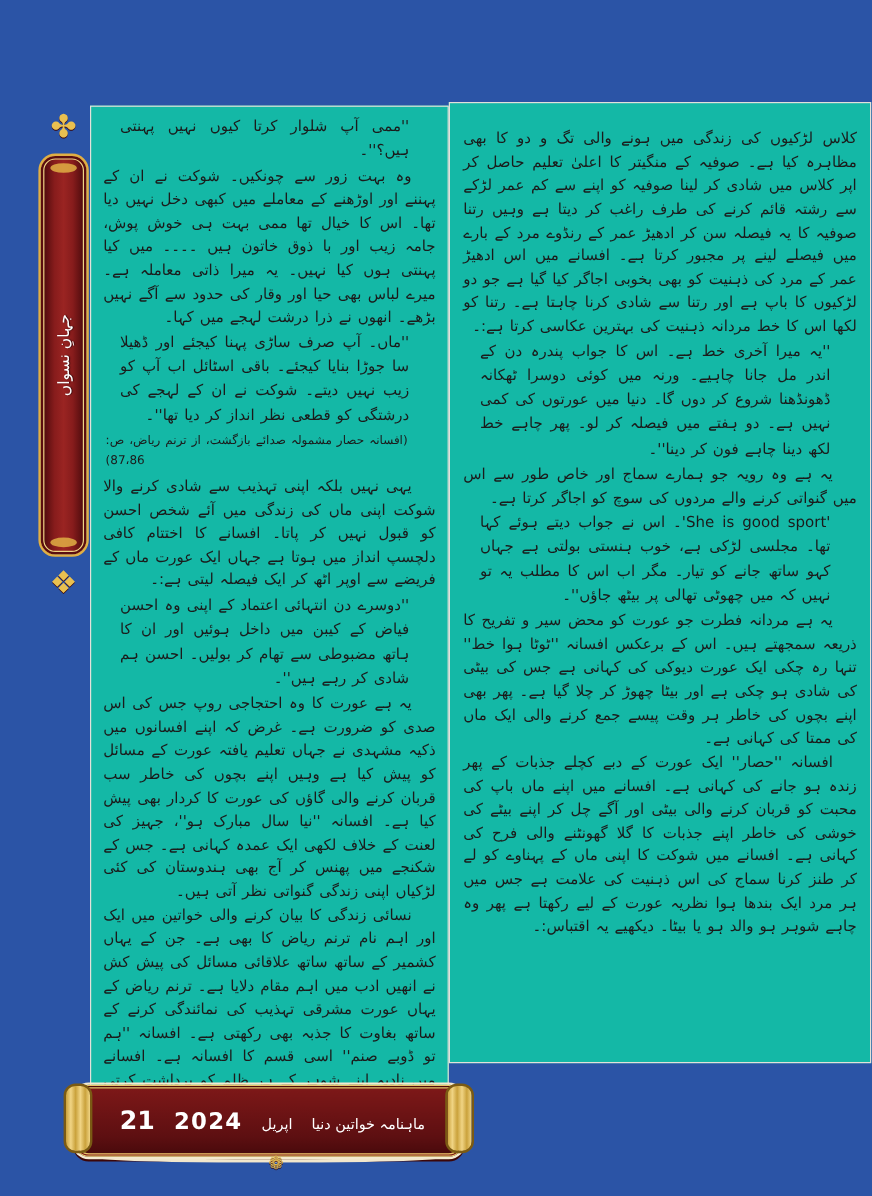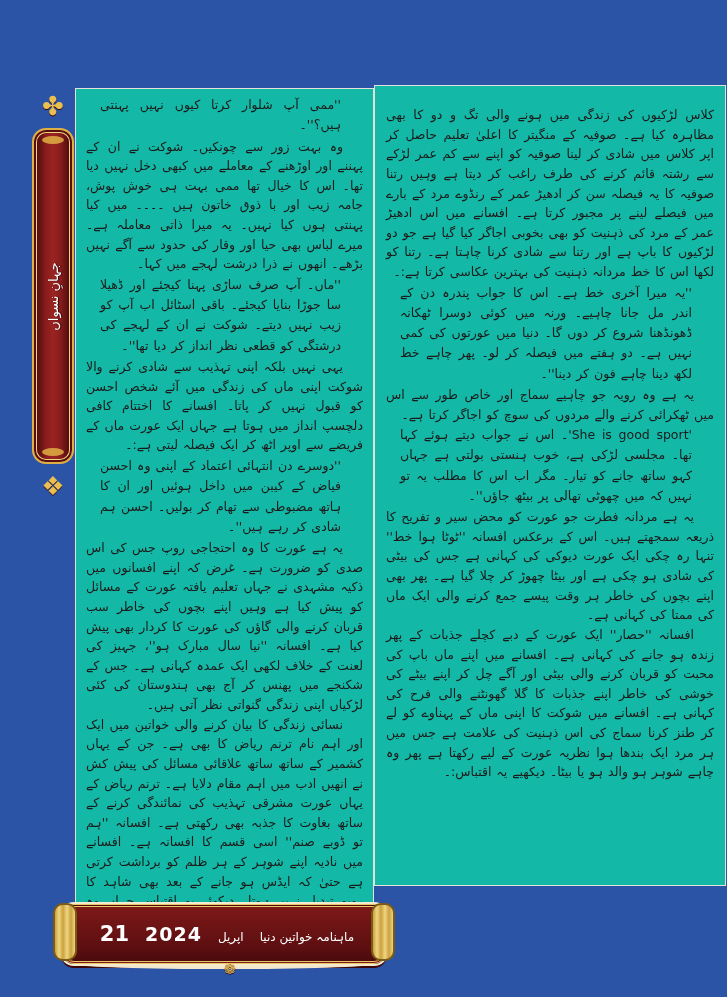--- a/index.html
+++ b/index.html
@@ -66,29 +66,30 @@
     <span class="vert-text">جہانِ نسواں</span>
   </div>
   <div class="finial">
     <span>❖</span>
   </div>
 </div>
 
 <div class="paper-col col-right" id="col-right">
     <p class="para body noindent">کلاس لڑکیوں کی زندگی میں ہونے والی تگ و دو کا بھی مظاہرہ کیا ہے۔ صوفیہ کے منگیتر کا اعلیٰ تعلیم حاصل کر اپر کلاس میں شادی کر لینا صوفیہ کو اپنے سے کم عمر لڑکے سے رشتہ قائم کرنے کی طرف راغب کر دیتا ہے وہیں رتنا صوفیہ کا یہ فیصلہ سن کر ادھیڑ عمر کے رنڈوے مرد کے بارے میں فیصلے لینے پر مجبور کرتا ہے۔ افسانے میں اس ادھیڑ عمر کے مرد کی ذہنیت کو بھی بخوبی اجاگر کیا گیا ہے جو دو لڑکیوں کا باپ ہے اور رتنا سے شادی کرنا چاہتا ہے۔ رتنا کو لکھا اس کا خط مردانہ ذہنیت کی بہترین عکاسی کرتا ہے:۔</p>
     <p class="para quote">''یہ میرا آخری خط ہے۔ اس کا جواب پندرہ دن کے اندر مل جانا چاہیے۔ ورنہ میں کوئی دوسرا ٹھکانہ ڈھونڈھنا شروع کر دوں گا۔ دنیا میں عورتوں کی کمی نہیں ہے۔ دو ہفتے میں فیصلہ کر لو۔ پھر چاہے خط لکھ دینا چاہے فون کر دینا''۔</p>
-    <p class="para body">یہ ہے وہ رویہ جو چاہیے سماج اور خاص طور سے اس میں ٹھکرائی کرنے والے مردوں کی سوچ کو اجاگر کرتا ہے۔</p>
+    <p class="para body">یہ ہے وہ رویہ جو ہمارے سماج اور خاص طور سے اس میں گنواتی کرنے والے مردوں کی سوچ کو اجاگر کرتا ہے۔</p>
     <p class="para quote">'She is good sport'۔ اس نے جواب دیتے ہوئے کہا تھا۔ مجلسی لڑکی ہے، خوب ہنستی بولتی ہے جہاں کہو ساتھ جانے کو تیار۔ مگر اب اس کا مطلب یہ تو نہیں کہ میں چھوٹی تھالی پر بیٹھ جاؤں''۔</p>
     <p class="para body">یہ ہے مردانہ فطرت جو عورت کو محض سیر و تفریح کا ذریعہ سمجھتے ہیں۔ اس کے برعکس افسانہ ''ٹوٹا ہوا خط'' تنہا رہ چکی ایک عورت دیوکی کی کہانی ہے جس کی بیٹی کی شادی ہو چکی ہے اور بیٹا چھوڑ کر چلا گیا ہے۔ پھر بھی اپنے بچوں کی خاطر ہر وقت پیسے جمع کرنے والی ایک ماں کی ممتا کی کہانی ہے۔</p>
     <p class="para body">افسانہ ''حصار'' ایک عورت کے دبے کچلے جذبات کے پھر زندہ ہو جانے کی کہانی ہے۔ افسانے میں اپنے ماں باپ کی محبت کو قربان کرنے والی بیٹی اور آگے چل کر اپنے بیٹے کی خوشی کی خاطر اپنے جذبات کا گلا گھونٹنے والی فرح کی کہانی ہے۔ افسانے میں شوکت کا اپنی ماں کے پہناوے کو لے کر طنز کرنا سماج کی اس ذہنیت کی علامت ہے جس میں ہر مرد ایک بندھا ہوا نظریہ عورت کے لیے رکھتا ہے پھر وہ چاہے شوہر ہو والد ہو یا بیٹا۔ دیکھیے یہ اقتباس:۔</p>
   </div>
 <div class="paper-col col-left" id="col-left">
     <p class="para quote">''ممی آپ شلوار کرتا کیوں نہیں پہنتی ہیں؟''۔</p>
     <p class="para body">وہ بہت زور سے چونکیں۔ شوکت نے ان کے پہننے اور اوڑھنے کے معاملے میں کبھی دخل نہیں دیا تھا۔ اس کا خیال تھا ممی بہت ہی خوش پوش، جامہ زیب اور با ذوق خاتون ہیں ۔۔۔۔ میں کیا پہنتی ہوں کیا نہیں۔ یہ میرا ذاتی معاملہ ہے۔ میرے لباس بھی حیا اور وقار کی حدود سے آگے نہیں بڑھے۔ انھوں نے ذرا درشت لہجے میں کہا۔</p>
     <p class="para quote">''ماں۔ آپ صرف ساڑی پہنا کیجئے اور ڈھیلا سا جوڑا بنایا کیجئے۔ باقی اسٹائل اب آپ کو زیب نہیں دیتے۔ شوکت نے ان کے لہجے کی درشتگی کو قطعی نظر انداز کر دیا تھا''۔</p>
+    <p class="para citation">(افسانہ حصار مشمولہ صدائے بازگشت، از ترنم ریاض، ص: 87،86)</p>
     <p class="para body">یہی نہیں بلکہ اپنی تہذیب سے شادی کرنے والا شوکت اپنی ماں کی زندگی میں آئے شخص احسن کو قبول نہیں کر پاتا۔ افسانے کا اختتام کافی دلچسپ انداز میں ہوتا ہے جہاں ایک عورت ماں کے فریضے سے اوپر اٹھ کر ایک فیصلہ لیتی ہے:۔</p>
     <p class="para quote">''دوسرے دن انتہائی اعتماد کے اپنی وہ احسن فیاض کے کیبن میں داخل ہوئیں اور ان کا ہاتھ مضبوطی سے تھام کر بولیں۔ احسن ہم شادی کر رہے ہیں''۔</p>
     <p class="para body">یہ ہے عورت کا وہ احتجاجی روپ جس کی اس صدی کو ضرورت ہے۔ غرض کہ اپنے افسانوں میں ذکیہ مشہدی نے جہاں تعلیم یافتہ عورت کے مسائل کو پیش کیا ہے وہیں اپنے بچوں کی خاطر سب قربان کرنے والی گاؤں کی عورت کا کردار بھی پیش کیا ہے۔ افسانہ ''نیا سال مبارک ہو''، جہیز کی لعنت کے خلاف لکھی ایک عمدہ کہانی ہے۔ جس کے شکنجے میں پھنس کر آج بھی ہندوستان کی کئی لڑکیاں اپنی زندگی گنواتی نظر آتی ہیں۔</p>
     <p class="para body">نسائی زندگی کا بیان کرنے والی خواتین میں ایک اور اہم نام ترنم ریاض کا بھی ہے۔ جن کے یہاں کشمیر کے ساتھ ساتھ علاقائی مسائل کی پیش کش نے انھیں ادب میں اہم مقام دلایا ہے۔ ترنم ریاض کے یہاں عورت مشرقی تہذیب کی نمائندگی کرنے کے ساتھ بغاوت کا جذبہ بھی رکھتی ہے۔ افسانہ ''ہم تو ڈوبے صنم'' اسی قسم کا افسانہ ہے۔ افسانے میں نادیہ اپنے شوہر کے ہر ظلم کو برداشت کرتی ہے حتیٰ کہ ایڈس ہو جانے کے بعد بھی شاہد کا رویہ تبدیل نہیں ہوتا۔ دیکھئے یہ اقتباس جہاں وہ ہر وقت نادیہ کے ساتھ بدسلوکی و کڑوے لہجے کا استعمال کرتا دکھائی دیتا ہے:۔</p>
   </div>
 
 <div class="footer-banner">
   <div class="scroll-end left"></div>
   <div class="footer-text">
     <span class="footer-mag">ماہنامہ خواتین دنیا</span>

